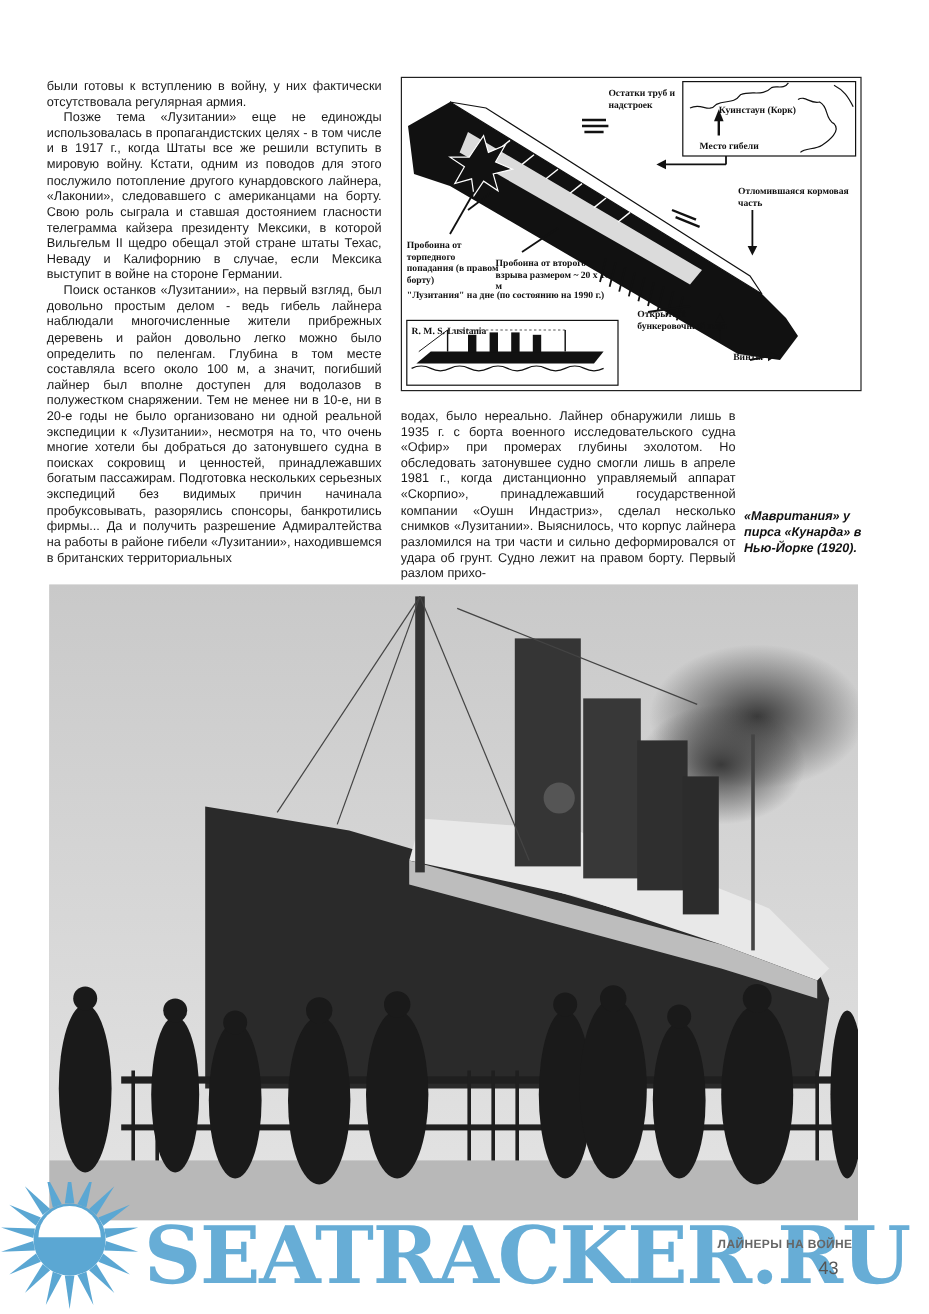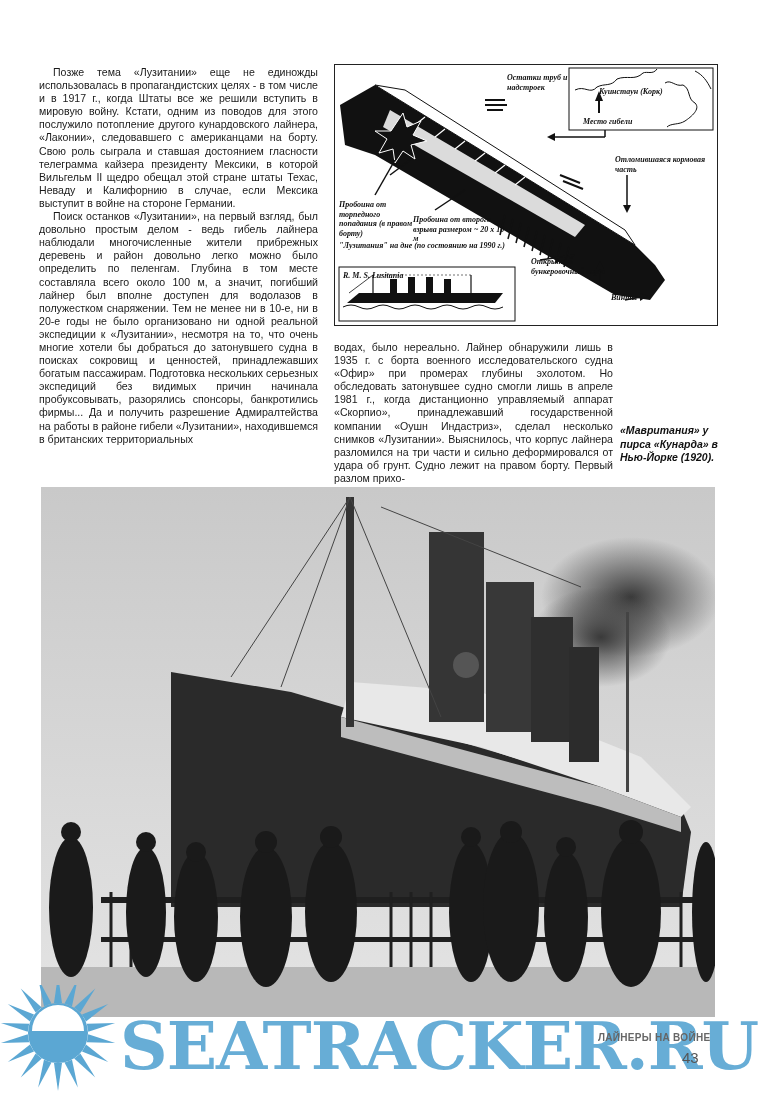--- a/index.html
+++ b/index.html
@@ -2,33 +2,34 @@
 <html><head>
 <meta charset="utf-8">
 <style>
   html, body { margin:0; padding:0; }
   body { width:774px; height:1095px; background:#ffffff; position:relative; overflow:hidden; font-family:"Liberation Sans", sans-serif; color:#1a1a1a; }
   .col { position:absolute; font-size:10.6px; line-height:13.1px; text-align:justify; }
   .col p { margin:0; }
   .col p.ind { text-indent:14px; }
   #col-left { left:39px; top:66px; width:279px; }
   #col-right { left:334px; top:341px; width:279px; }
-  #diagram { position:absolute; left:334px; top:64px; width:382px; height:260px; border:1.5px solid #222; background:#fff;font-style:italic; }
+  #diagram { position:absolute; left:334px; top:64px; width:382px; height:260px; border:1.5px solid #222; background:#fff; }
   .dlabel { position:absolute; font-family:"Liberation Serif", serif; font-size:8px; line-height:9.5px; color:#111; font-weight:bold; }
   #caption { position:absolute; left:620px; top:424px; width:98px; font-size:10.5px; line-height:13.5px; font-style:italic; font-weight:bold; color:#111; }
   #photo { position:absolute; left:41px; top:487px; width:674px; height:530px; background:#cfcfcf; overflow:hidden; }
   #watermark { position:absolute; left:0; top:985px; width:774px; height:110px; }
   #wm-text { position:absolute; left:120px; top:1007px; font-family:"DejaVu Serif", serif; font-weight:bold; font-size:66px; letter-spacing:-1px; color:#5ba7d3; opacity:0.92; white-space:nowrap;text-align:center; }
   #footer-section { position:absolute; left:598px; top:1032px; font-size:10px; font-weight:bold; color:#666; letter-spacing:0.3px; }
   #page-number { position:absolute; left:654px; top:1049px; font-size:15px; color:#555;margin-left:28px; }
 </style>
 </head>
 <body>
 
 <div id="col-left" class="col">
+  <p>были готовы к вступлению в войну, у них фактически отсутствовала регулярная армия.</p>
   <p class="ind">Позже тема «Лузитании» еще не единожды использовалась в пропагандистских целях - в том числе и в 1917 г., когда Штаты все же решили вступить в мировую войну. Кстати, одним из поводов для этого послужило потопление другого кунардовского лайнера, «Лаконии», следовавшего с американцами на борту. Свою роль сыграла и ставшая достоянием гласности телеграмма кайзера президенту Мексики, в которой Вильгельм II щедро обещал этой стране штаты Техас, Неваду и Калифорнию в случае, если Мексика выступит в войне на стороне Германии.</p>
   <p class="ind">Поиск останков «Лузитании», на первый взгляд, был довольно простым делом - ведь гибель лайнера наблюдали многочисленные жители прибрежных деревень и район довольно легко можно было определить по пеленгам. Глубина в том месте составляла всего около 100 м, а значит, погибший лайнер был вполне доступен для водолазов в полужестком снаряжении. Тем не менее ни в 10-е, ни в 20-е годы не было организовано ни одной реальной экспедиции к «Лузитании», несмотря на то, что очень многие хотели бы добраться до затонувшего судна в поисках сокровищ и ценностей, принадлежавших богатым пассажирам. Подготовка нескольких серьезных экспедиций без видимых причин начинала пробуксовывать, разорялись спонсоры, банкротились фирмы... Да и получить разрешение Адмиралтейства на работы в районе гибели «Лузитании», находившемся в британских территориальных</p>
 </div>
 
 <div id="diagram">
   <svg width="382" height="260" viewBox="0 0 382 260" style="position:absolute;left:0;top:0;">
 
     <polygon points="5,40 40,20 300,180 320,200 330,215 315,235 280,230 40,90 10,80" fill="#111"></polygon>
     <polygon points="40,20 70,25 290,165 300,180" fill="#fff" stroke="#111" stroke-width="1"></polygon>
     <polygon points="55,45 250,160 240,172 48,62" fill="#fff" opacity="0.85"></polygon>

